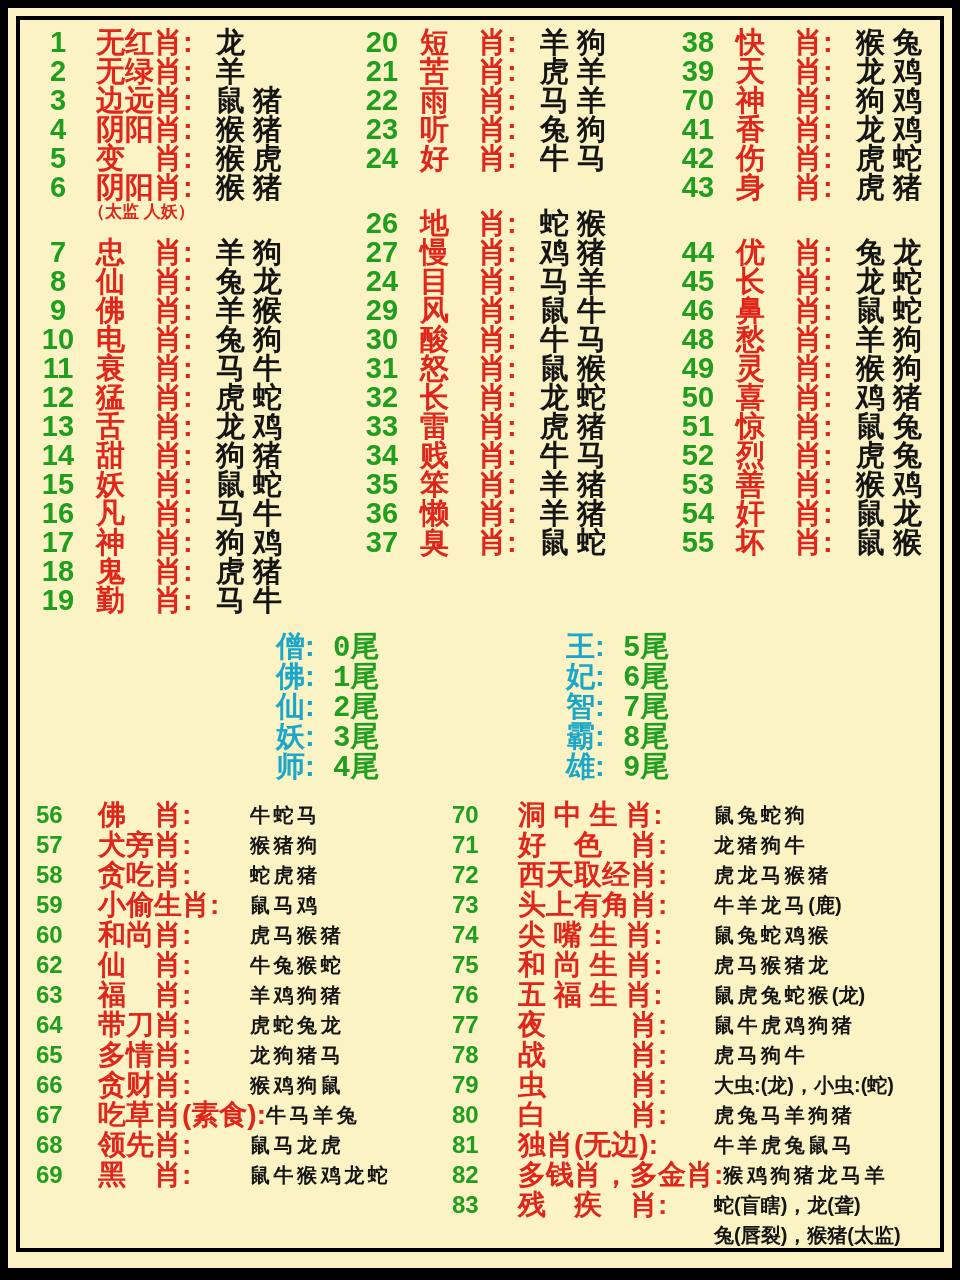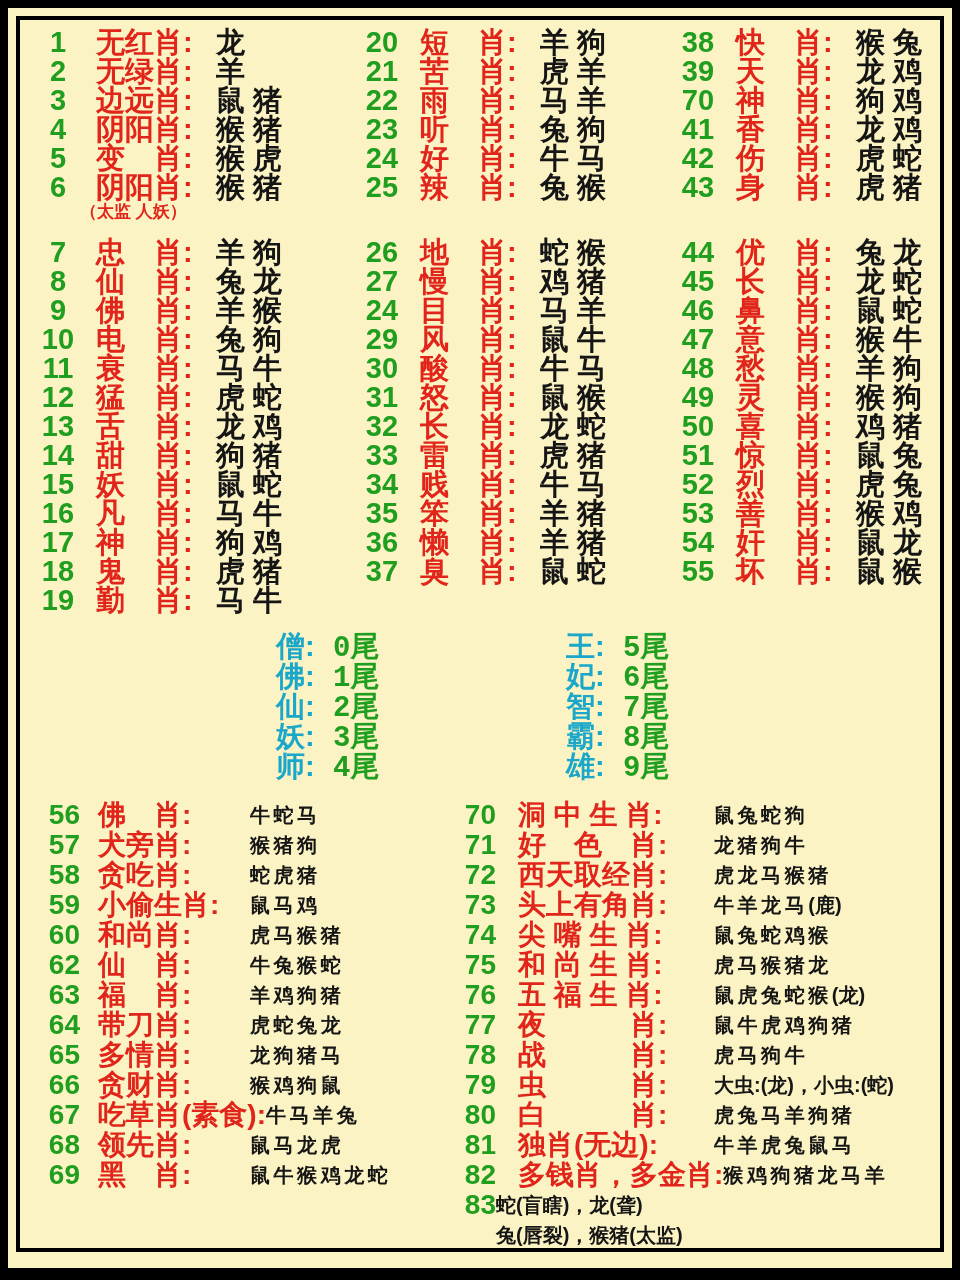--- a/index.html
+++ b/index.html
@@ -13,36 +13,36 @@
   
   .top-col{position:absolute;top:28px;}
   .c1{left:36px;}
   .c2{left:360px;}
   .c3{left:676px;}
   .row{display:flex;align-items:center;height:29px;white-space:nowrap;}
   .num{width:44px;text-align:center;color:var(--green,#1f9e1f);font-size:29px;flex:none;}
   .lbl{width:118px;margin-left:16px;color:var(--red,#e1251b);font-size:29px;flex:none;}
   .val{color:var(--ink,#151515);font-size:29px;margin-left:2px;}
   .spacer{height:36px;position:relative;}
-  .note{position:absolute;left:44px;top:-2px;color:var(--red,#e1251b);font-size:17px;white-space:nowrap;}
+  .note{position:absolute;left:52px;top:-2px;color:var(--red,#e1251b);font-size:17px;white-space:nowrap;}
 
   
   .tails-col{position:absolute;top:632px;}
   .t1{left:276px;}
   .t2{left:566px;}
   .tail-row{display:flex;align-items:center;height:30px;white-space:nowrap;}
   .tlbl{width:57px;color:var(--cyan,#1aa7c9);font-size:29px;flex:none;}
   .tval{color:var(--green,#1f9e1f);font-size:29px;font-family:Liberation Mono, monospace;}
 
   
   .bottom-col{position:absolute;top:800px;}
   .b1{left:36px;}
   .b2{left:452px;}
   .brow{display:flex;align-items:flex-start;min-height:30px;line-height:30px;white-space:nowrap;}
-  .bnum{width:44px;text-align:right;color:var(--green,#1f9e1f);font-size:28px;flex:none;}
+  .bnum{width:44px;text-align:left;color:var(--green,#1f9e1f);font-size:24px;flex:none;}
   .b1 .blbl{min-width:152px;margin-left:18px;}
   .b2 .blbl{min-width:196px;margin-left:22px;}
   .blbl{color:var(--red,#e1251b);font-size:28px;flex:none;}
   .bval{color:var(--ink,#151515);font-size:20px;word-spacing:-2px;}
 </style>
 </head>
 <body style="--bg: #fbf3c3; --green: #1f9e1f; --red: #e1251b; --ink: #151515; --cyan: #1aa7c9;">
 
 <div class="panel"></div>
 <div class="frame"></div>
@@ -166,25 +166,20 @@
     <div class="row">
       <span class="num">23</span>
       <span class="lbl">听　肖:</span>
       <span class="val">兔 狗</span>
     </div>
     <div class="row">
       <span class="num">24</span>
       <span class="lbl">好　肖:</span>
       <span class="val">牛 马</span>
     </div>
-    <div class="row">
-      <span class="num">25</span>
-      <span class="lbl">辣　肖:</span>
-      <span class="val">兔 猴</span>
-    </div>
     <div class="spacer"></div>
     <div class="row">
       <span class="num">26</span>
       <span class="lbl">地　肖:</span>
       <span class="val">蛇 猴</span>
     </div>
     <div class="row">
       <span class="num">27</span>
       <span class="lbl">慢　肖:</span>
       <span class="val">鸡 猪</span>
@@ -281,25 +276,20 @@
       <span class="num">45</span>
       <span class="lbl">长　肖:</span>
       <span class="val">龙 蛇</span>
     </div>
     <div class="row">
       <span class="num">46</span>
       <span class="lbl">鼻　肖:</span>
       <span class="val">鼠 蛇</span>
     </div>
     <div class="row">
-      <span class="num">47</span>
-      <span class="lbl">意　肖:</span>
-      <span class="val">猴 牛</span>
-    </div>
-    <div class="row">
       <span class="num">48</span>
       <span class="lbl">愁　肖:</span>
       <span class="val">羊 狗</span>
     </div>
     <div class="row">
       <span class="num">49</span>
       <span class="lbl">灵　肖:</span>
       <span class="val">猴 狗</span>
     </div>
     <div class="row">
@@ -507,18 +497,19 @@
       <span class="blbl">独肖(无边):</span>
       <span class="bval">牛 羊 虎 兔 鼠 马</span>
     </div>
     <div class="brow">
       <span class="bnum">82</span>
       <span class="blbl">多钱肖，多金肖:</span>
       <span class="bval">猴 鸡 狗 猪 龙 马 羊</span>
     </div>
     <div class="brow">
       <span class="bnum">83</span>
+      <span class="blbl">残　疾　肖:</span>
       <span class="bval">
         <div>蛇(盲瞎)，龙(聋)</div>
         <div>兔(唇裂)，猴猪(太监)</div>
       </span>
     </div>
   </div>
 
 </body></html>

